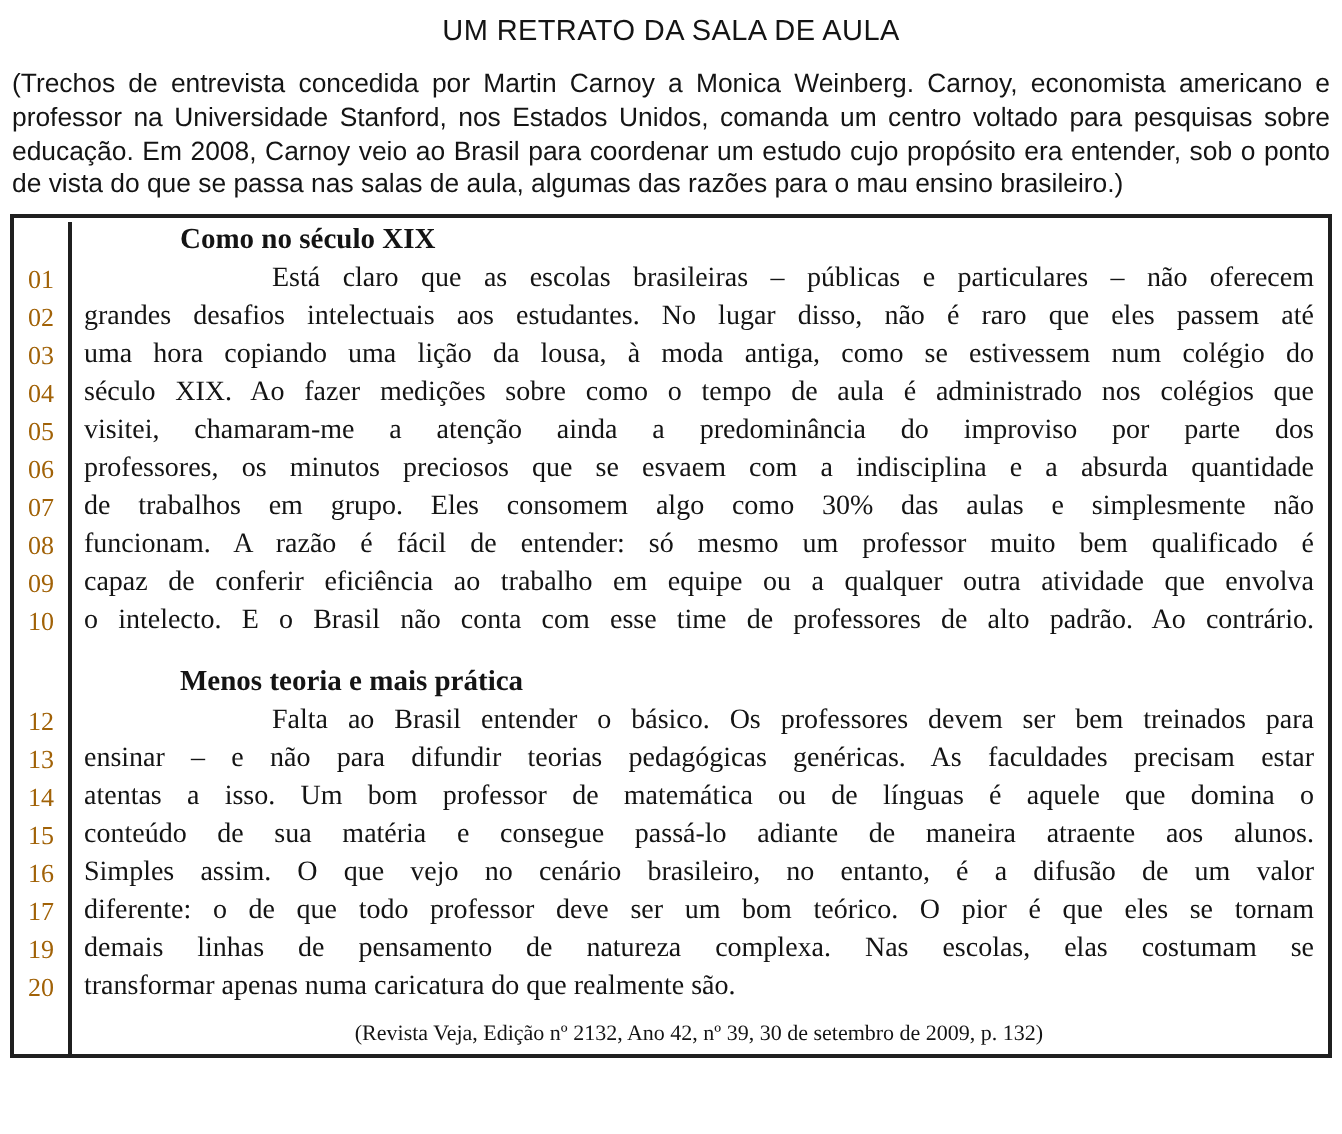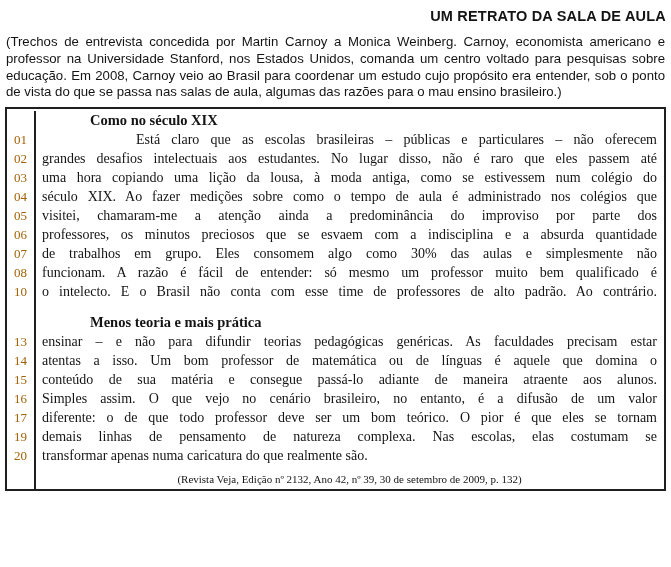--- a/index.html
+++ b/index.html
@@ -5,21 +5,21 @@
   html, body { margin:0; padding:0; background:#ffffff; }
   body {
     width:671px; height:567px;
     font-family:"Liberation Sans", sans-serif;
     color:#141414;
     overflow:hidden;
   }
   .page { box-sizing:border-box; width:671px; height:567px; padding:4px 5px 0 5px; }
 
   .title {
-    text-align:right; font-weight:bold; font-size:14.5px;
+    text-align:center; font-weight:normal; font-size:14.5px;
     letter-spacing:0.2px; margin:4px 0 10px 0;
   }
   .intro {
     font-size:13.2px; line-height:16.8px; text-align:justify;
     margin:0 0 6px 0; padding:0 1px;
   }
 
   .box {
     box-sizing:border-box;
     border:2px solid #1f1f1f;
@@ -91,30 +91,38 @@
         </div>
         <div class="row">
           <div class="num">07</div>
           <div class="txt">de trabalhos em grupo. Eles consomem algo como 30% das aulas e simplesmente não</div>
         </div>
         <div class="row">
           <div class="num">08</div>
           <div class="txt">funcionam. A razão é fácil de entender: só mesmo um professor muito bem qualificado é</div>
         </div>
         <div class="row">
+          <div class="num">09</div>
+          <div class="txt">capaz de conferir eficiência ao trabalho em equipe ou a qualquer outra atividade que envolva</div>
+        </div>
+        <div class="row">
           <div class="num">10</div>
           <div class="txt">o intelecto. E o Brasil não conta com esse time de professores de alto padrão. Ao contrário.</div>
         </div>
         <div class="row blank">
           <div class="num"></div>
           <div class="txt"></div>
         </div>
         <div class="row heading">
           <div class="num"></div>
           <div class="txt">Menos teoria e mais prática</div>
+        </div>
+        <div class="row indent">
+          <div class="num">12</div>
+          <div class="txt">Falta ao Brasil entender o básico. Os professores devem ser bem treinados para</div>
         </div>
         <div class="row">
           <div class="num">13</div>
           <div class="txt">ensinar – e não para difundir teorias pedagógicas genéricas. As faculdades precisam estar</div>
         </div>
         <div class="row">
           <div class="num">14</div>
           <div class="txt">atentas a isso. Um bom professor de matemática ou de línguas é aquele que domina o</div>
         </div>
         <div class="row">

